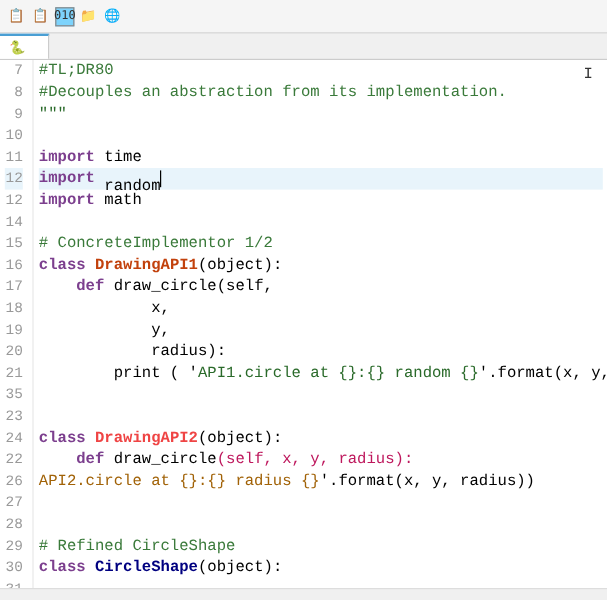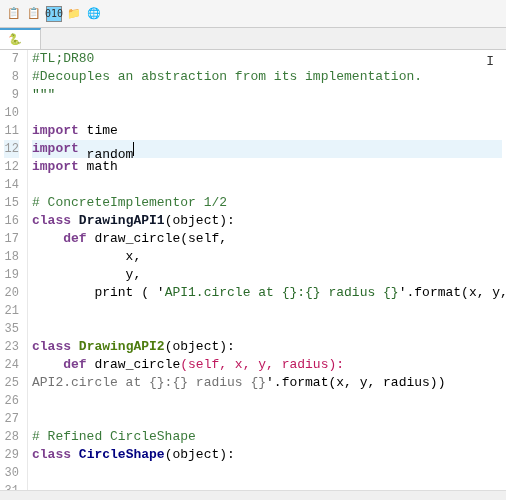--- a/index.html
+++ b/index.html
@@ -161,48 +161,49 @@
       <div>15</div>
       <div>16</div>
       <div>17</div>
       <div>18</div>
       <div>19</div>
       <div>20</div>
       <div>21</div>
       <div>35</div>
       <div>23</div>
       <div>24</div>
-      <div>25</div>
+      <div>22</div>
       <div>26</div>
       <div>27</div>
       <div>28</div>
       <div>29</div>
       <div>30</div>
       <div>31</div>
     </div>
   <div class="code-content" id="code-content">
       <div class="code-line"><span style="color: rgb(58, 122, 58);">#TL;DR80</span></div>
       <div class="code-line"><span style="color: rgb(58, 122, 58);">#Decouples an </span><span style="color: rgb(58, 122, 58);">abstraction</span><span style="color: rgb(58, 122, 58);"> from its implementation.</span></div>
       <div class="code-line"><span style="color: rgb(42, 106, 42);">"""</span></div>
       <div class="code-line"></div>
       <div class="code-line"><span style="color: rgb(124, 63, 142); font-weight: bold;">import</span><span style="color: rgb(0, 0, 0);"> time</span></div>
       <div class="code-line highlighted"><span style="color: rgb(124, 63, 142); font-weight: bold;">import</span><span style="color: rgb(0, 0, 0); margin-top: 12px;"> random</span><span class="text-cursor"></span></div>
       <div class="code-line"><span style="color: rgb(124, 63, 142); font-weight: bold;">import</span><span style="color: rgb(0, 0, 0);"> math</span></div>
       <div class="code-line"></div>
       <div class="code-line"><span style="color: rgb(58, 122, 58);"># ConcreteImplementor 1/2</span></div>
-      <div class="code-line"><span style="color: rgb(124, 63, 142); font-weight: bold;">class</span><span style="color: rgb(0, 0, 0);"> </span><span style="color: #0f172a; font-weight: bold;">DrawingAPI1</span><span style="color: rgb(0, 0, 0);">(object):</span></div>
+      <div class="code-line"><span style="color: rgb(124, 63, 142); font-weight: bold;">class</span><span style="color: rgb(0, 0, 0);"> </span><span style="color: #c2410c; font-weight: bold;">DrawingAPI1</span><span style="color: rgb(0, 0, 0);">(object):</span></div>
       <div class="code-line"><span style="color: rgb(124, 63, 142); font-weight: bold;">    def </span><span style="color: rgb(0, 0, 0);">draw_circle</span><span style="color: rgb(0, 0, 0);">(self,</span></div>
       <div class="code-line"><span style="color: rgb(0, 0, 0);">            x,</span></div>
       <div class="code-line"><span style="color: rgb(0, 0, 0);">            y,</span></div>
-      <div class="code-line"><span style="color: rgb(0, 0, 0);">        print ( '</span><span style="color: rgb(42, 106, 42);">API1.circle at {}:{} radius {}</span><span style="color: rgb(0, 0, 0);">'.format(x, y, radius</span></div>
-      <div class="code-line"></div>
-      <div class="code-line"></div>
-      <div class="code-line"><span style="color: rgb(124, 63, 142); font-weight: bold;">class</span><span style="color: rgb(0, 0, 0);"> </span><span style="color: #4d7c0f; font-weight: bold;">DrawingAPI2</span><span style="color: rgb(0, 0, 0);">(object):</span></div>
+      <div class="code-line"><span style="color: rgb(0, 0, 0);">            radius):</span></div>
+      <div class="code-line"><span style="color: rgb(0, 0, 0);">        print ( '</span><span style="color: rgb(42, 106, 42);">API1.circle at {}:{} random {}</span><span style="color: rgb(0, 0, 0);">'.format(x, y, radius</span></div>
+      <div class="code-line"></div>
+      <div class="code-line"></div>
+      <div class="code-line"><span style="color: rgb(124, 63, 142); font-weight: bold;">class</span><span style="color: rgb(0, 0, 0);"> </span><span style="color: #ef4444; font-weight: bold;">DrawingAPI2</span><span style="color: rgb(0, 0, 0);">(object):</span></div>
       <div class="code-line"><span style="color: rgb(124, 63, 142); font-weight: bold;">    def </span><span style="color: rgb(0, 0, 0);">draw_circle</span><span style="color: #be185d;">(self, x, y, radius):</span></div>
-      <div class="code-line"><span style="color: #737373;">API2.circle at {}:{} radius {}</span><span style="color: rgb(0, 0, 0);">'.format(x, y, radius))</span></div>
+      <div class="code-line"><span style="color: #a16207;">API2.circle at {}:{} radius {}</span><span style="color: rgb(0, 0, 0);">'.format(x, y, radius))</span></div>
       <div class="code-line"></div>
       <div class="code-line"></div>
       <div class="code-line"><span style="color: rgb(58, 122, 58);"># Refined CircleShape</span></div>
       <div class="code-line"><span style="color: rgb(124, 63, 142); font-weight: bold;">class</span><span style="color: rgb(0, 0, 0);"> </span><span style="color: rgb(0, 0, 128); font-weight: bold;">CircleShape</span><span style="color: rgb(0, 0, 0);">(object):</span></div>
     </div>
   <div style="position:absolute;top:4px;right:12px;color:#333;font-family:'Courier New';font-size:13px;">I</div>
   <div class="scrollbar-bottom"></div>
 </div>
 
 </body></html>

